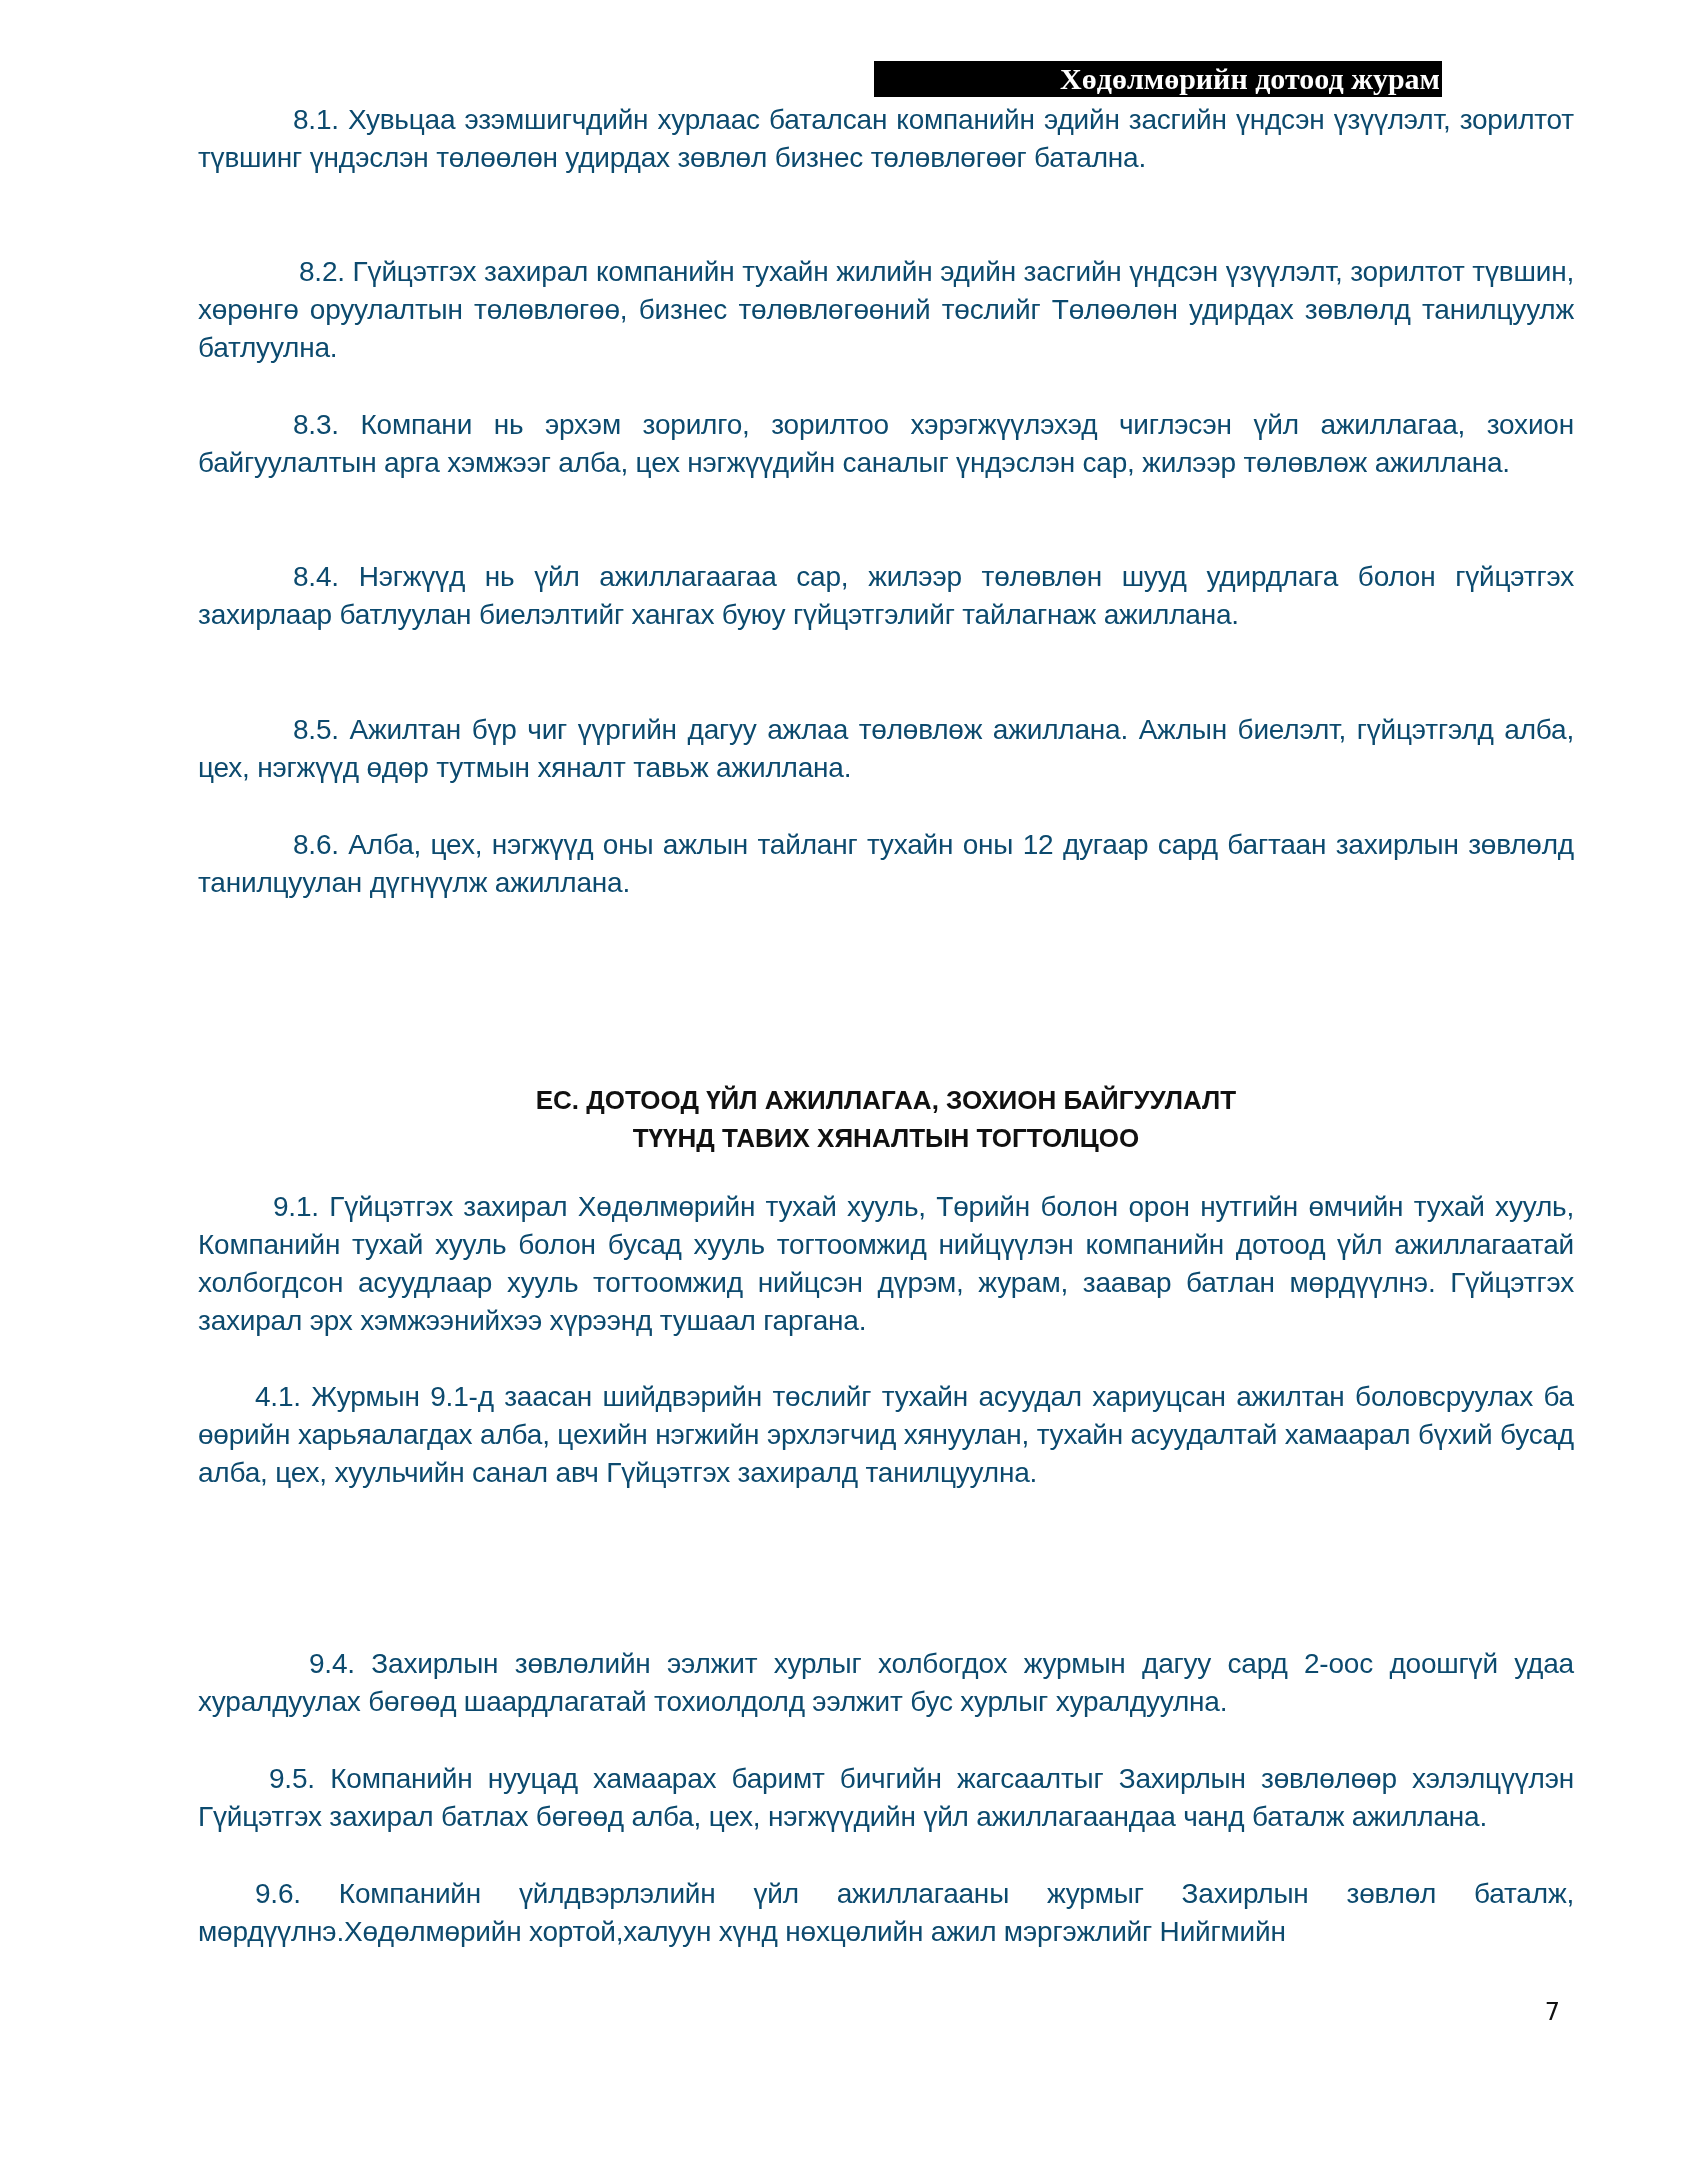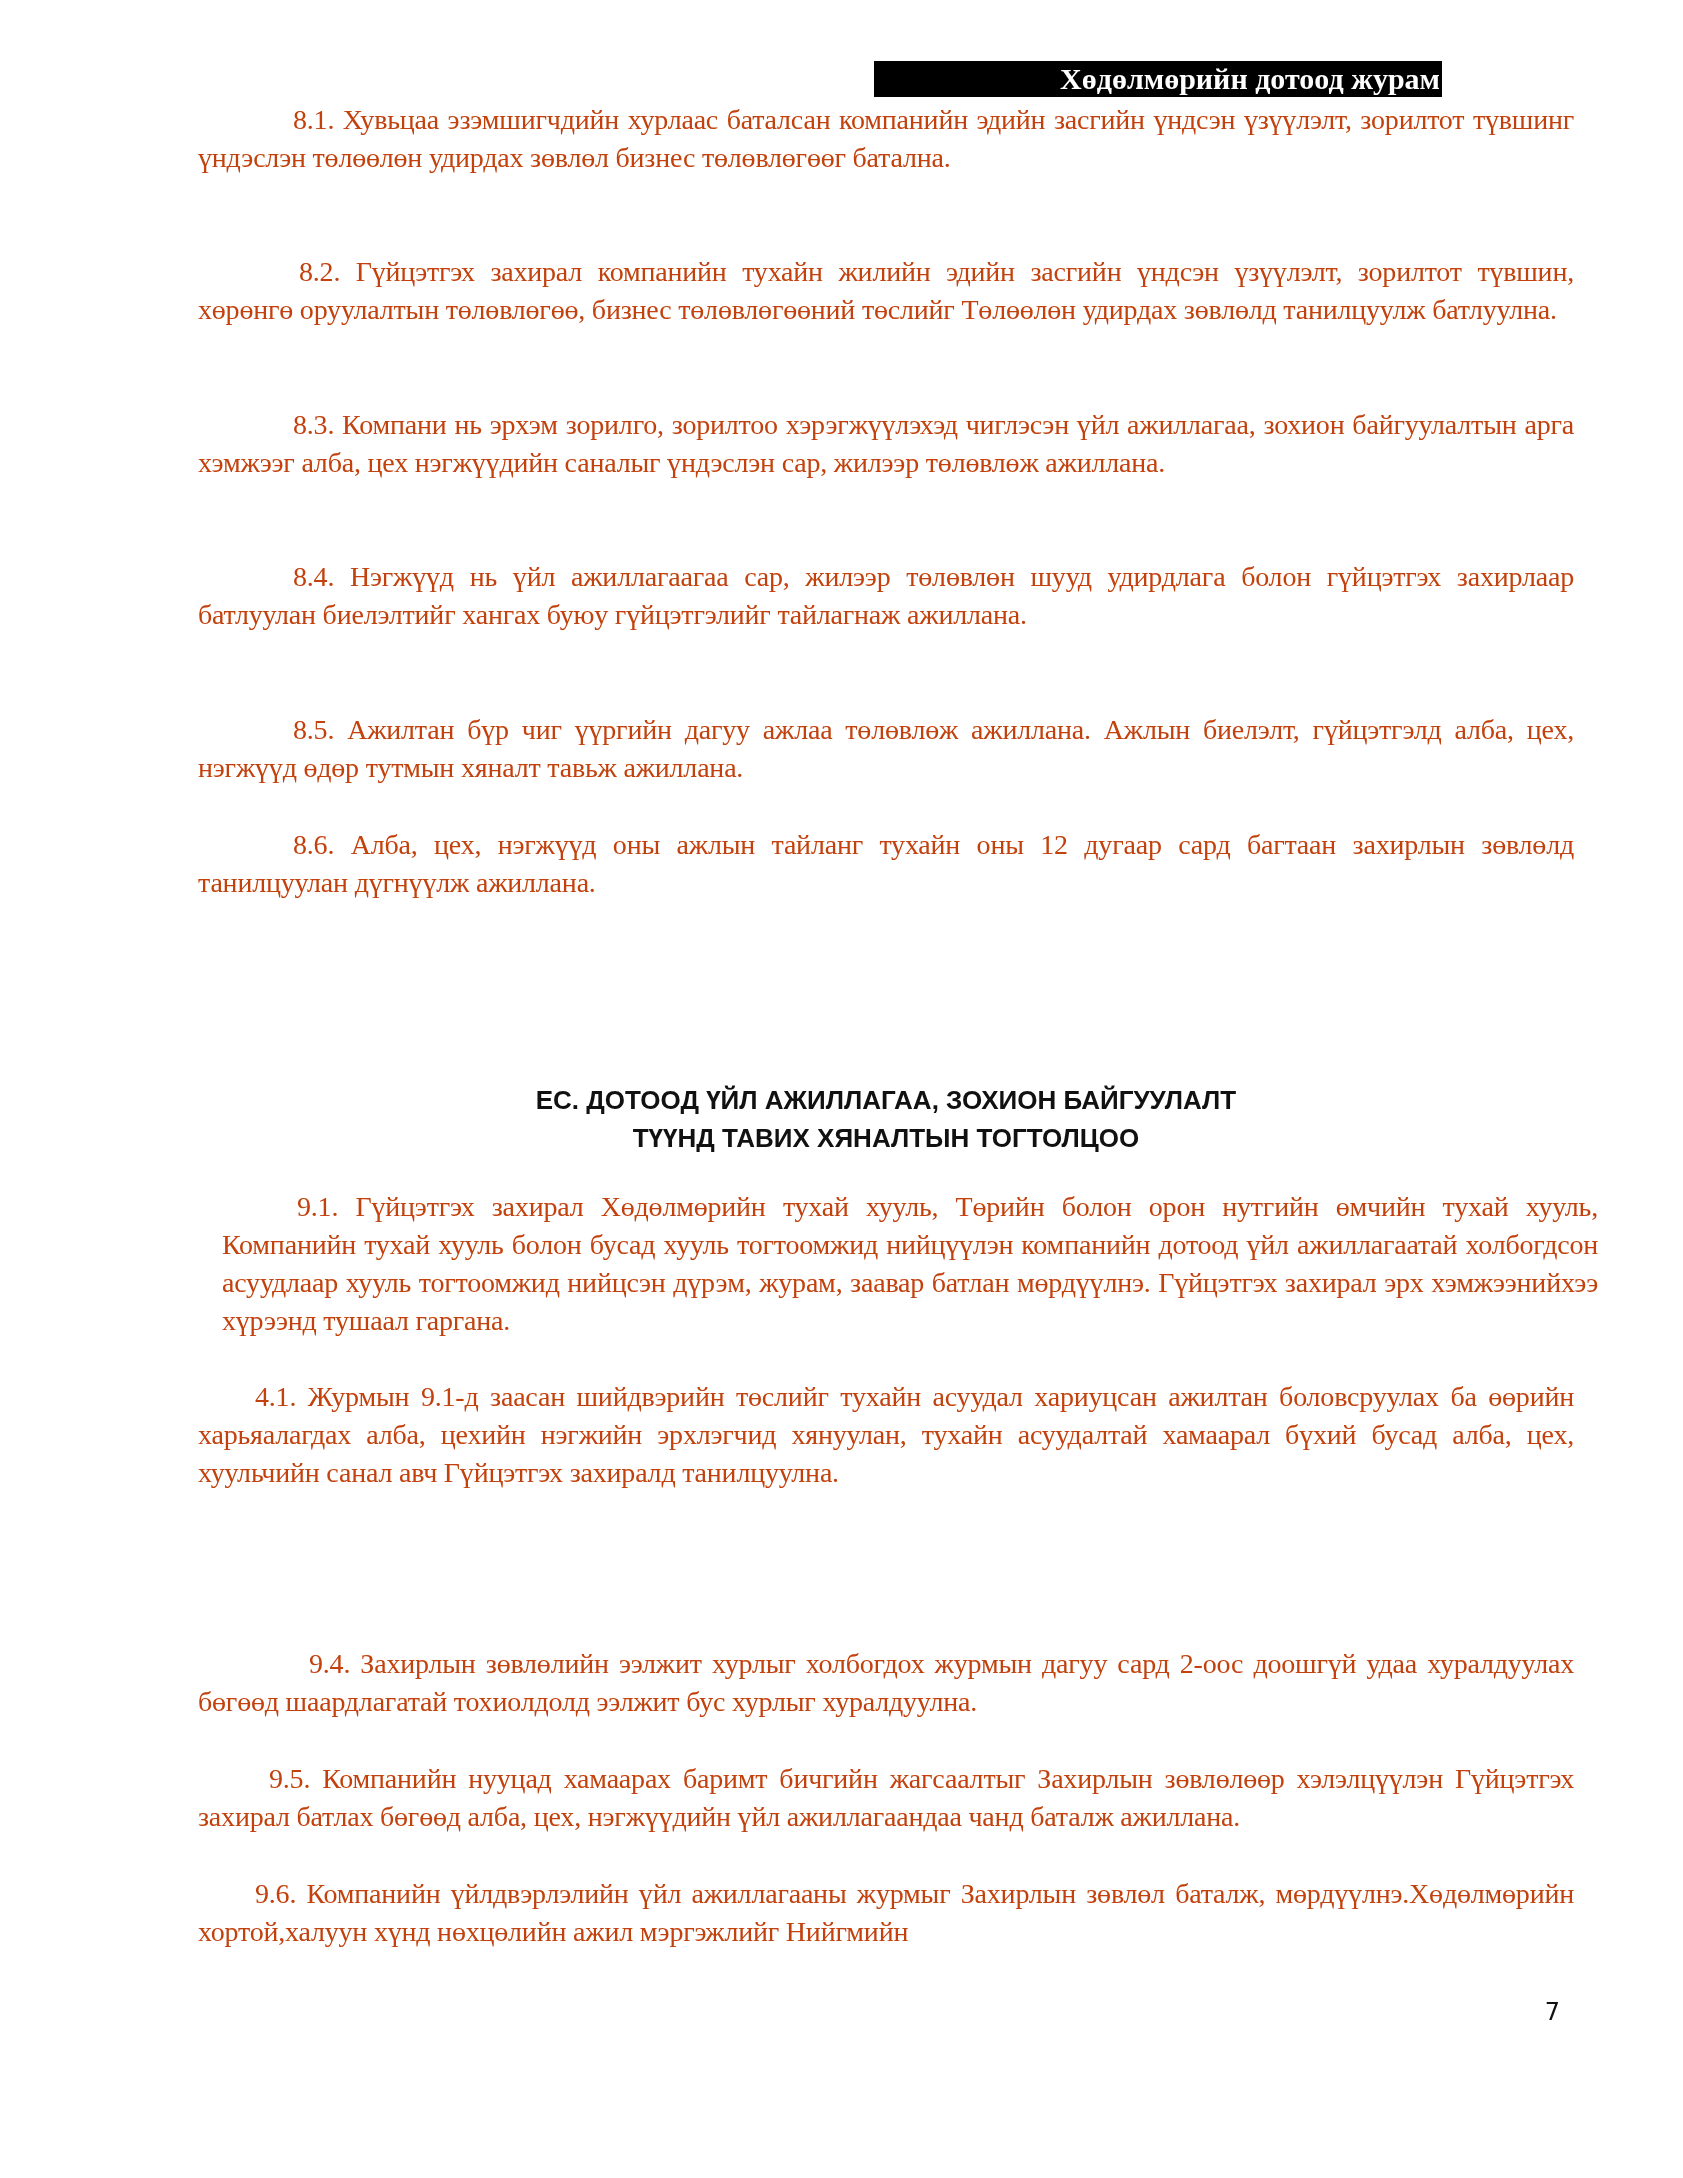--- a/index.html
+++ b/index.html
@@ -6,21 +6,21 @@
   body { width: 1683px; height: 2178px; position: relative; overflow: hidden; }
   .page { position: absolute; left: 0; top: 0; width: 1683px; height: 2178px; background: #fff; }
   .header-bar {
     position: absolute; left: 874px; top: 61px; width: 568px; height: 36px;
     background: #000; color: #fff; text-align: right;
     font-family: "Liberation Serif", serif; font-weight: bold; font-size: 30px;
     line-height: 36px; box-sizing: border-box; padding-right: 2px;
   }
   .body-text {
     position: absolute; left: 198px; width: 1376px;
-    font-family: Liberation Serif, serif; font-size: 28px; color: #c2410c;
+    font-family: Liberation Sans, sans-serif; font-size: 28px; color: #0c4a6e;
     line-height: 38px; text-align: justify; letter-spacing: -0.2px;
   }
   .body-text p { margin: 0; }
   .heading {
     position: absolute; left: 198px; width: 1376px; top: 1081px;
     font-family: "Liberation Sans", sans-serif; font-weight: bold; font-size: 26px;
     line-height: 38px; text-align: center; color: #111;
   }
   .page-num {
     position: absolute; left: 1530px; top: 1998px; width: 30px; text-align: right;
@@ -51,21 +51,21 @@
   </div>
   <div class="body-text" style="top:826px;">
     <p style="text-indent:95px;">8.6. Алба, цех, нэгжүүд оны ажлын тайланг  тухайн оны 12 дугаар сард багтаан захирлын зөвлөлд танилцуулан дүгнүүлж ажиллана.</p>
   </div>
 
   <div class="heading">
     <div>ЕС. ДОТООД  ҮЙЛ АЖИЛЛАГАА, ЗОХИОН БАЙГУУЛАЛТ</div>
     <div>ТҮҮНД ТАВИХ ХЯНАЛТЫН ТОГТОЛЦОО</div>
   </div>
 
-  <div class="body-text" style="top:1188px;margin-left:24px;">
+  <div class="body-text" style="top:1188px;">
     <p style="text-indent:75px;">9.1. Гүйцэтгэх захирал Хөдөлмөрийн тухай хууль, Төрийн болон орон нутгийн өмчийн тухай хууль, Компанийн тухай хууль болон бусад хууль тогтоомжид нийцүүлэн компанийн дотоод үйл ажиллагаатай холбогдсон асуудлаар хууль тогтоомжид нийцсэн дүрэм, журам, заавар батлан мөрдүүлнэ. Гүйцэтгэх захирал эрх хэмжээнийхээ хүрээнд тушаал гаргана.</p>
   </div>
   <div class="body-text" style="top:1378px;">
     <p style="text-indent:57px;">4.1. Журмын 9.1-д заасан шийдвэрийн төслийг тухайн асуудал хариуцсан ажилтан боловсруулах ба өөрийн харьяалагдах алба, цехийн нэгжийн эрхлэгчид хянуулан, тухайн асуудалтай хамаарал бүхий бусад алба, цех, хуульчийн санал авч Гүйцэтгэх захиралд танилцуулна.</p>
   </div>
   <div class="body-text" style="top:1645px;">
     <p style="text-indent:111px;">9.4. Захирлын зөвлөлийн ээлжит хурлыг холбогдох журмын дагуу сард 2-оос доошгүй удаа хуралдуулах бөгөөд шаардлагатай тохиолдолд  ээлжит бус хурлыг хуралдуулна.</p>
   </div>
   <div class="body-text" style="top:1760px;">
     <p style="text-indent:71px;">9.5. Компанийн нууцад хамаарах баримт бичгийн жагсаалтыг Захирлын зөвлөлөөр хэлэлцүүлэн Гүйцэтгэх захирал батлах бөгөөд алба, цех, нэгжүүдийн үйл ажиллагаандаа чанд баталж ажиллана.</p>

